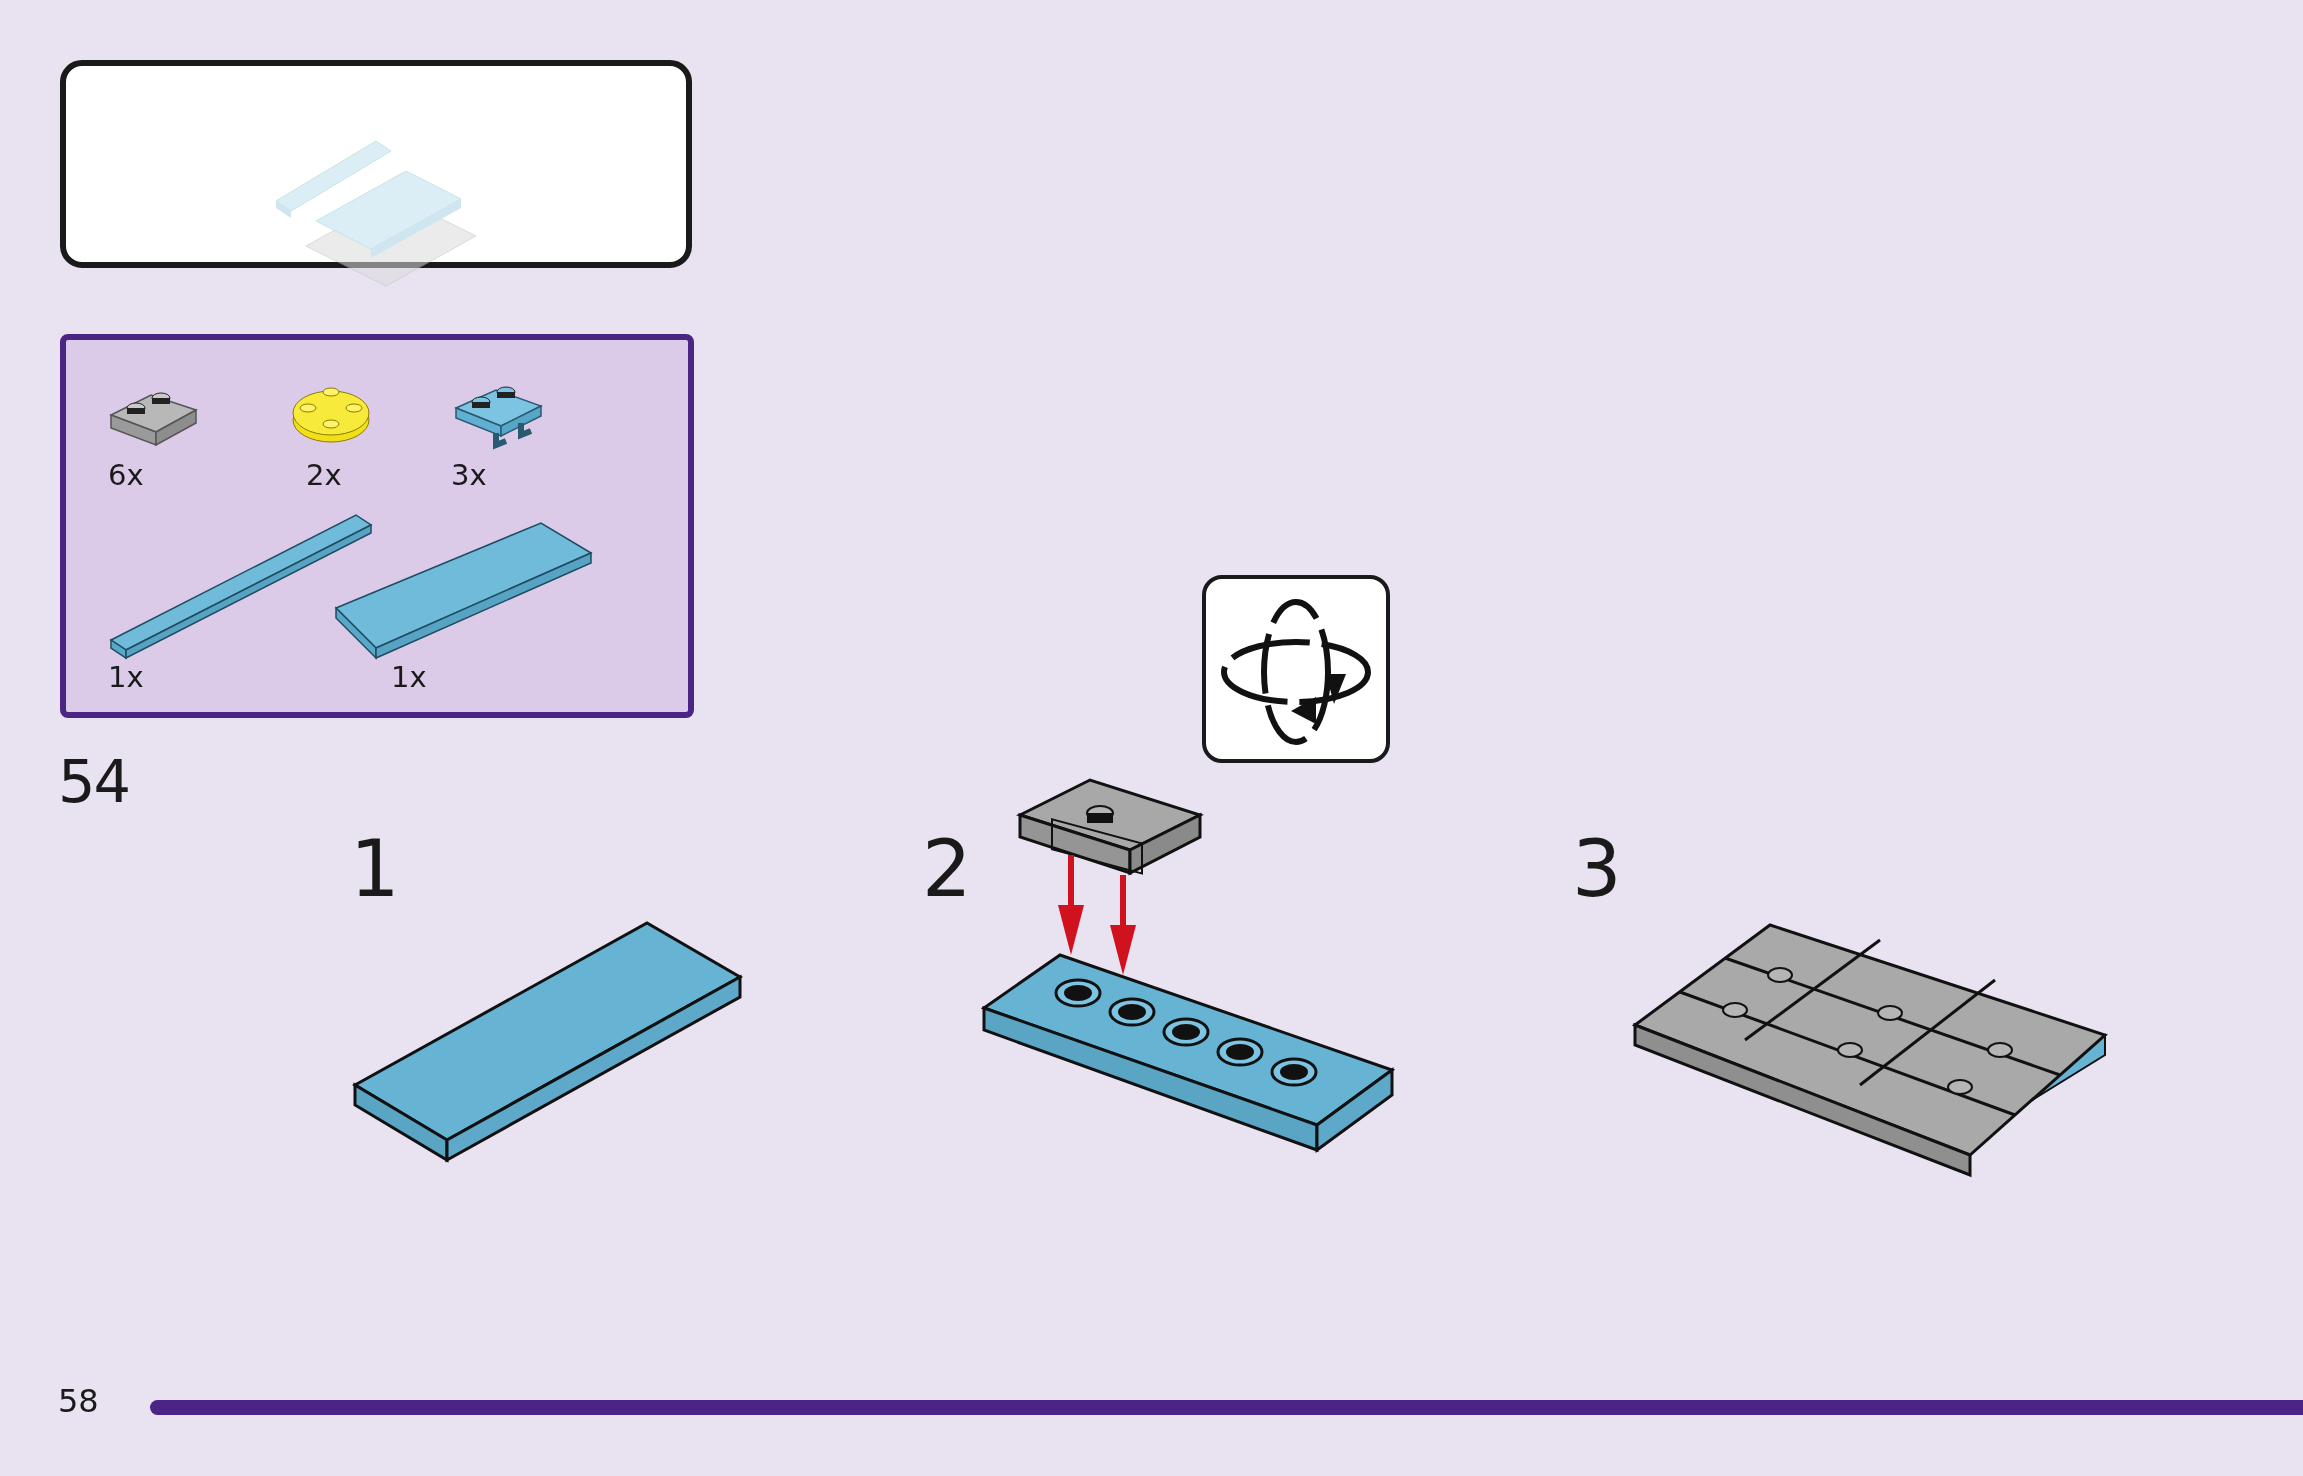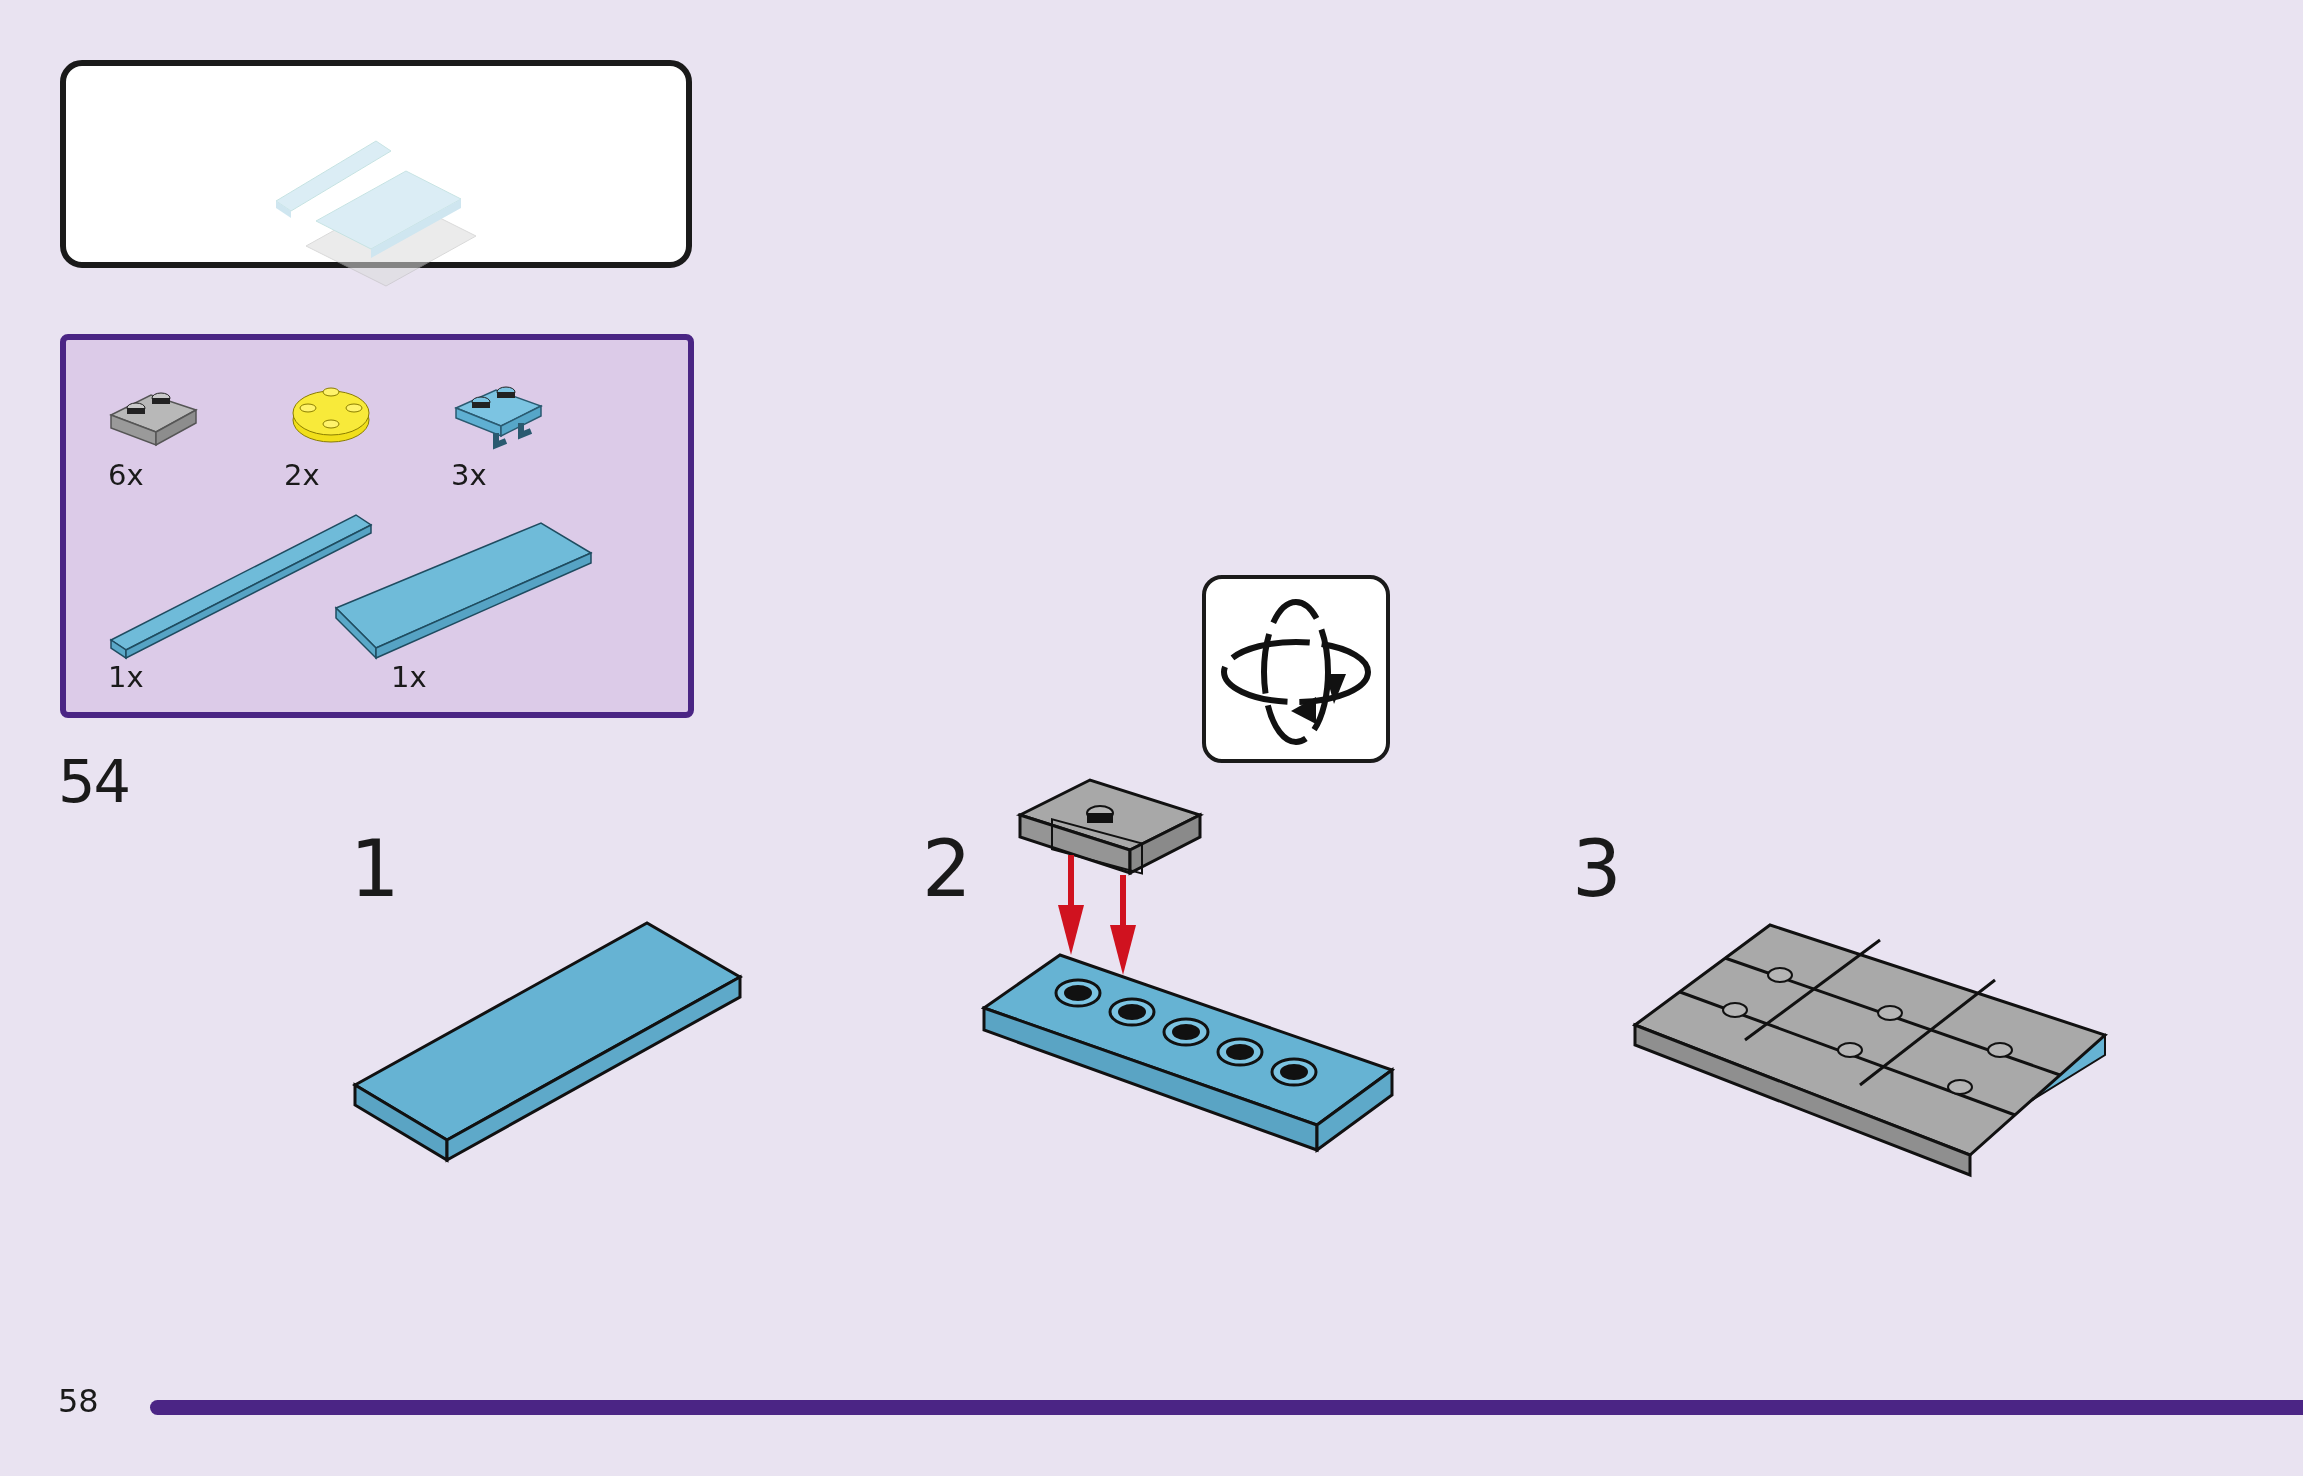--- a/index.html
+++ b/index.html
@@ -61,21 +61,21 @@
   <div class="abs qty" style="left:42px;top:118px">6x</div>
 
   <svg class="abs" style="left:220px;top:40px" width="100" height="70">
     <ellipse cx="45" cy="40" rx="38" ry="22" fill="#f1df1a" stroke="#8a7d00"></ellipse>
     <ellipse cx="45" cy="33" rx="38" ry="22" fill="#f8ea3a" stroke="#8a7d00"></ellipse>
     <ellipse cx="45" cy="12" rx="8" ry="4" fill="#fff36b" stroke="#8a7d00"></ellipse>
     <ellipse cx="22" cy="28" rx="8" ry="4" fill="#fff36b" stroke="#8a7d00"></ellipse>
     <ellipse cx="68" cy="28" rx="8" ry="4" fill="#fff36b" stroke="#8a7d00"></ellipse>
     <ellipse cx="45" cy="44" rx="8" ry="4" fill="#fff36b" stroke="#8a7d00"></ellipse>
   </svg>
-  <div class="abs qty" style="left:218px;top:118px">2x</div>
+  <div class="abs qty" style="left:240px;top:118px">2x</div>
 
   <svg class="abs" style="left:385px;top:38px" width="110" height="80">
     <polygon points="5,30 45,12 90,28 50,48" fill="#7cc4e2" stroke="#2a5a70" stroke-width="1.5"></polygon>
     <polygon points="5,30 50,48 50,58 5,40" fill="#5fb0d2" stroke="#2a5a70" stroke-width="1.5"></polygon>
     <polygon points="50,48 90,28 90,38 50,58" fill="#56a6c8" stroke="#2a5a70" stroke-width="1.5"></polygon>
     <ellipse cx="30" cy="24" rx="9" ry="5" fill="#7cc4e2" stroke="#222"></ellipse>
     <rect x="21" y="24" width="18" height="6" fill="#222"></rect>
     <ellipse cx="55" cy="14" rx="9" ry="5" fill="#7cc4e2" stroke="#222"></ellipse>
     <rect x="46" y="14" width="18" height="6" fill="#222"></rect>
     <path d="M45,55 l0,12 l10,-4 M70,45 l0,12 l10,-4" stroke="#2a5a70" stroke-width="6" fill="none"></path>

